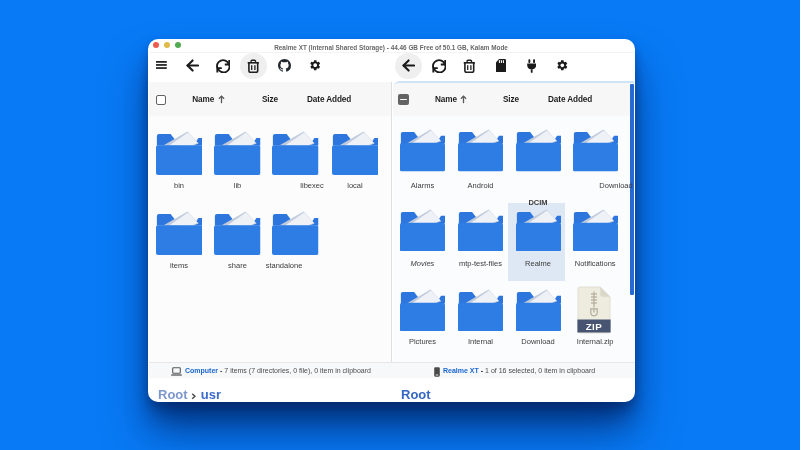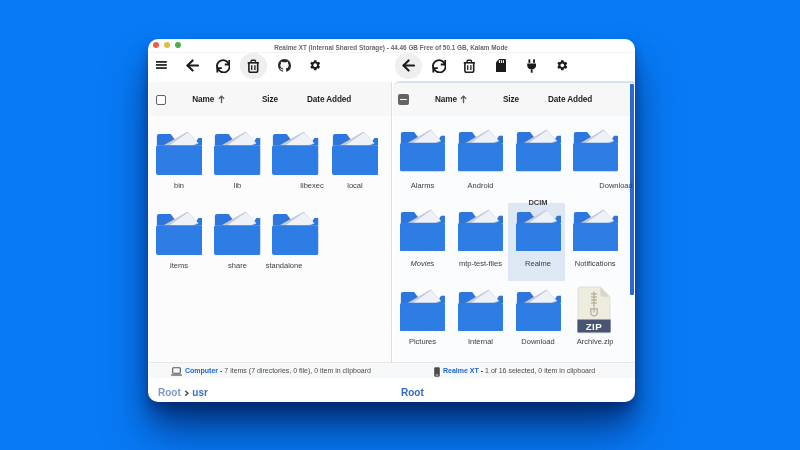--- a/index.html
+++ b/index.html
@@ -18,21 +18,21 @@
   .hdrtxt{top:94.8px;font-size:8.2px;letter-spacing:-0.1px;font-weight:700;color:#1d1d1d;}
   .cb{top:94.6px;width:10.4px;height:10.4px;border:1.5px solid #636363;border-radius:2px;box-sizing:border-box;background:#fff;}
   .cbm{top:94px;width:10.8px;height:10.8px;border-radius:2px;background:#636363;}
   .cbm i{position:absolute;left:2.1px;top:4.5px;width:6.6px;height:1.8px;background:#fff;border-radius:1px;}
   .lbl{font-size:7.5px;color:#3c3c3c;white-space:nowrap;text-align:center;}
   .sel{left:508.4px;top:202.5px;width:56.8px;height:78px;background:#dee7f4;}
   .thumb{left:630.4px;top:83.5px;width:3.8px;height:211.5px;background:#2969d3;border-radius:1px;}
   .status{left:148.5px;top:361.6px;width:486px;height:16.4px;background:#f7f8f9;border-top:1px solid #e7e7e7;box-sizing:border-box;}
   .stx{top:366.5px;font-size:7px;color:#4c4c4c;white-space:nowrap;}
   .blue{color:#1a66d2;font-weight:700;}
-  .crumb{top:387px;font-size:10px;white-space:nowrap;}
+  .crumb{top:387px;font-size:13px;white-space:nowrap;}
   .ic{position:absolute;}
   svg{display:block;}
 </style>
 </head>
 <body>
 <div class="abs win"></div>
 
 <div class="abs dot" style="left:153.2px;background:#ee5b50;"></div>
 <div class="abs dot" style="left:163.7px;background:#e2ba47;"></div>
 <div class="abs dot" style="left:174.9px;background:#52ab50;"></div>
@@ -246,21 +246,21 @@
         <line x1="14" y1="8" x2="20" y2="8"></line>
         <line x1="14" y1="11" x2="20" y2="11"></line>
         <line x1="14" y1="14" x2="20" y2="14"></line>
         <line x1="14" y1="17" x2="20" y2="17"></line>
         <path d="M13.8,22.8 h6.4 v3.8 q0,3.2 -3.2,3.2 q-3.2,0 -3.2,-3.2 Z"></path>
         <line x1="17" y1="22.8" x2="17" y2="26.6"></line>
       </g>
       <rect x="0.4" y="33.5" width="33.2" height="13" fill="#475572"></rect>
       <text x="17" y="43.6" font-family="Liberation Sans,sans-serif" font-size="9.8" font-weight="bold" fill="#fff" text-anchor="middle" letter-spacing="0.5">ZIP</text>
     </svg>
-    <div class="abs lbl" style="left:555.2px;top:337px;width:80px;">Archive.zip</div>
+    <div class="abs lbl" style="left:555.2px;top:337px;width:80px;">Internal.zip</div>
   </div>
 
 <div class="abs status"></div>
 <svg class="ic" style="left:171px;top:366.5px;" width="11" height="9" viewBox="0 0 11 9">
   <rect x="1.7" y="0.7" width="7.6" height="5.6" rx="0.8" fill="none" stroke="#555" stroke-width="1.1"></rect>
   <path d="M0.2,8 h10.6" stroke="#555" stroke-width="1.3" fill="none"></path>
 </svg>
 <div class="abs stx" style="left:185px;"><span class="blue">Computer</span> <b style="color:#333;">-</b> 7 items (7 directories, 0 file), 0 item in clipboard</div>
 <svg class="ic" style="left:433.5px;top:366.5px;" width="6" height="10" viewBox="0 0 6 10">
   <rect x="0.2" y="0.3" width="5.6" height="9.4" rx="1.1" fill="#4a4a4a"></rect>

